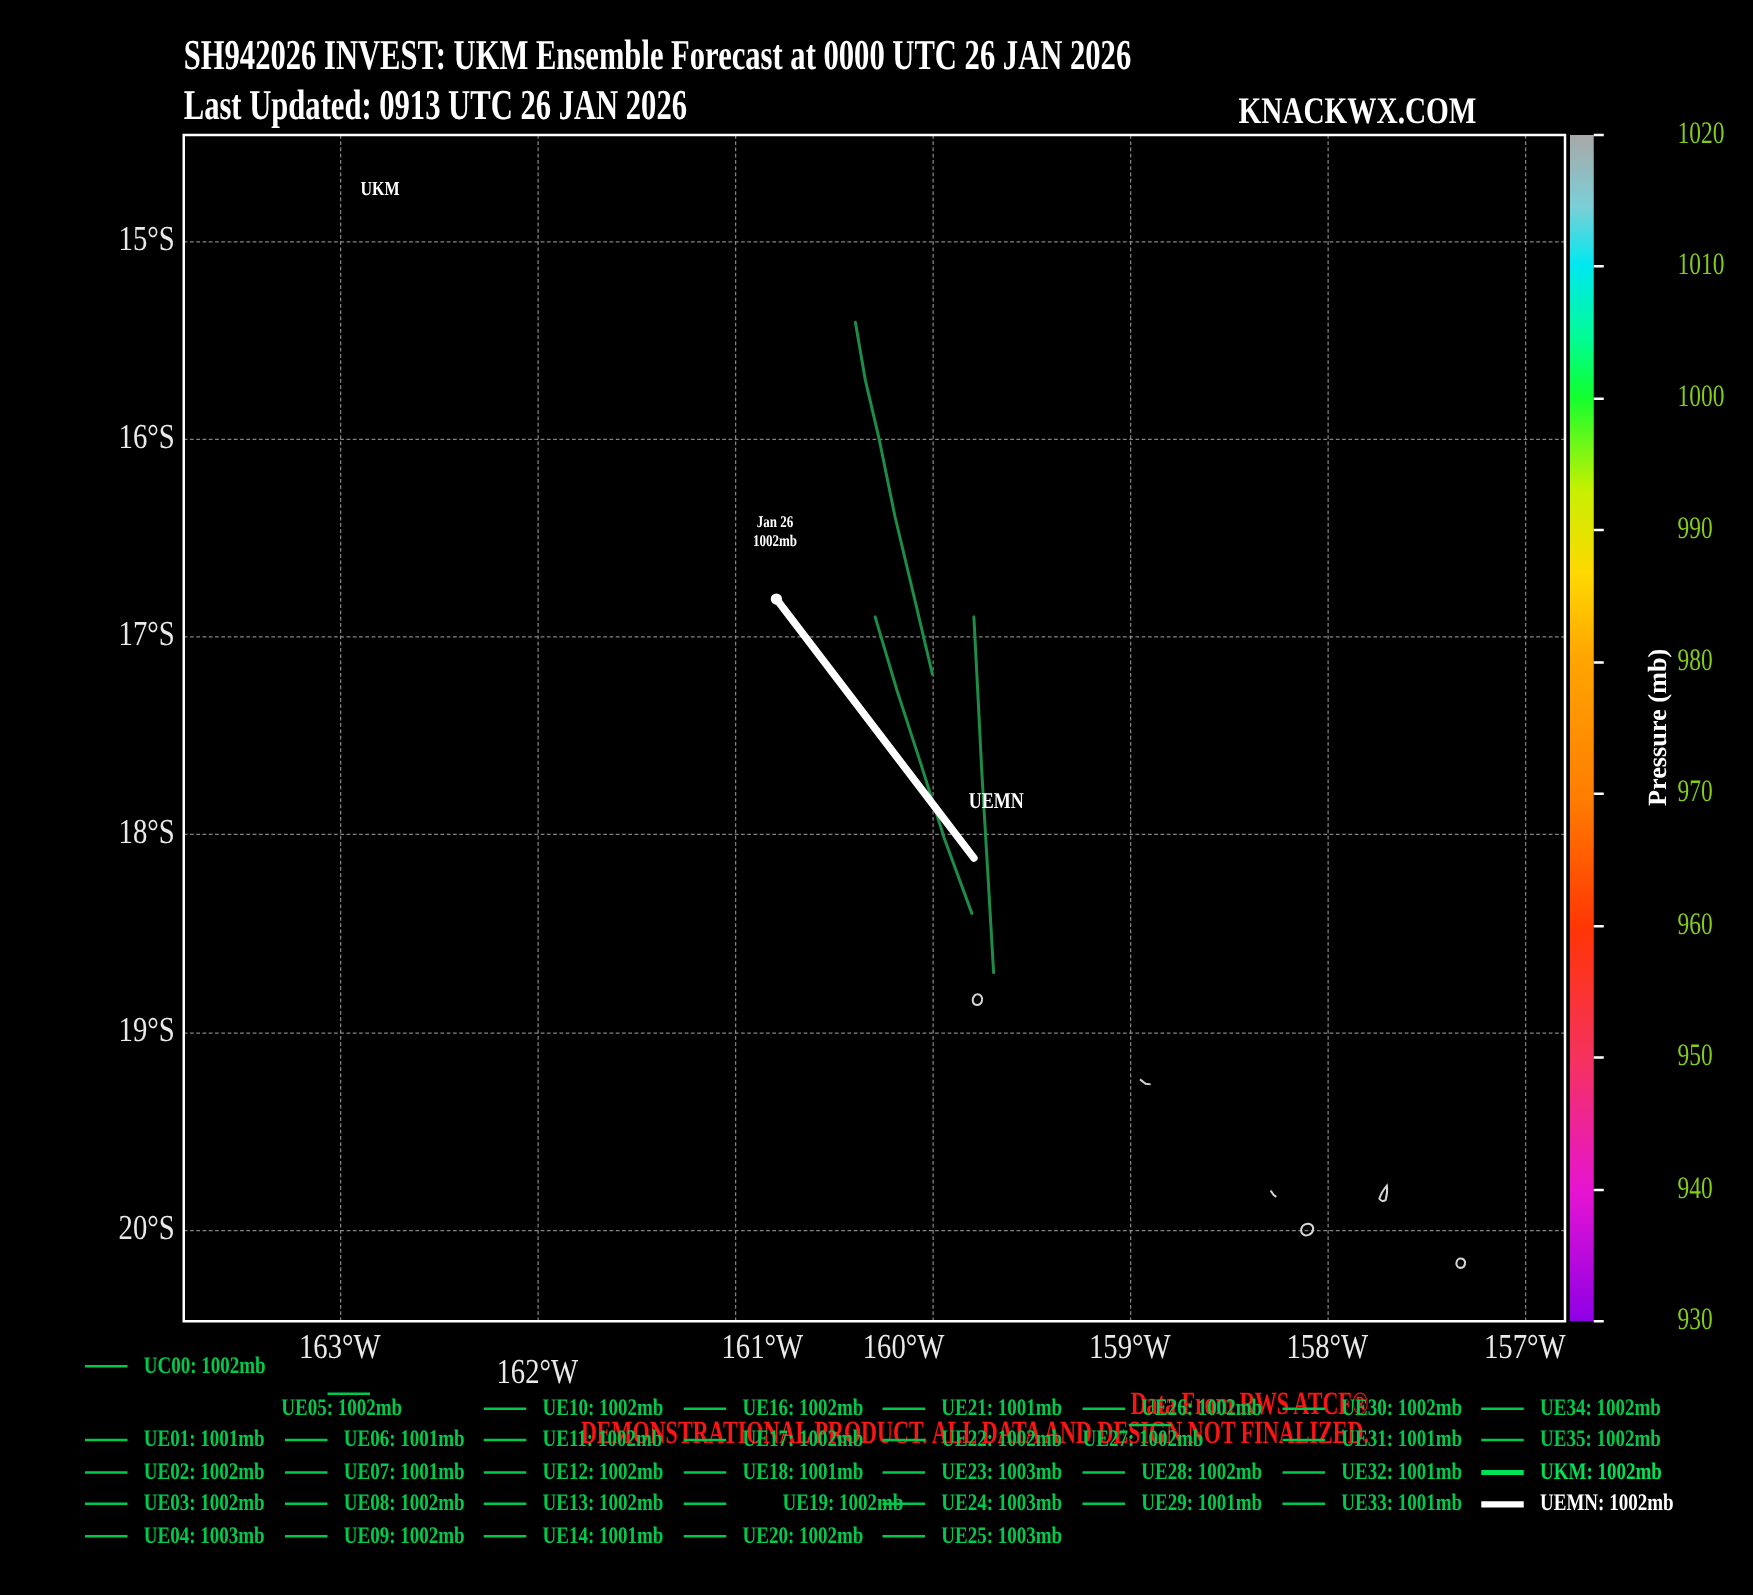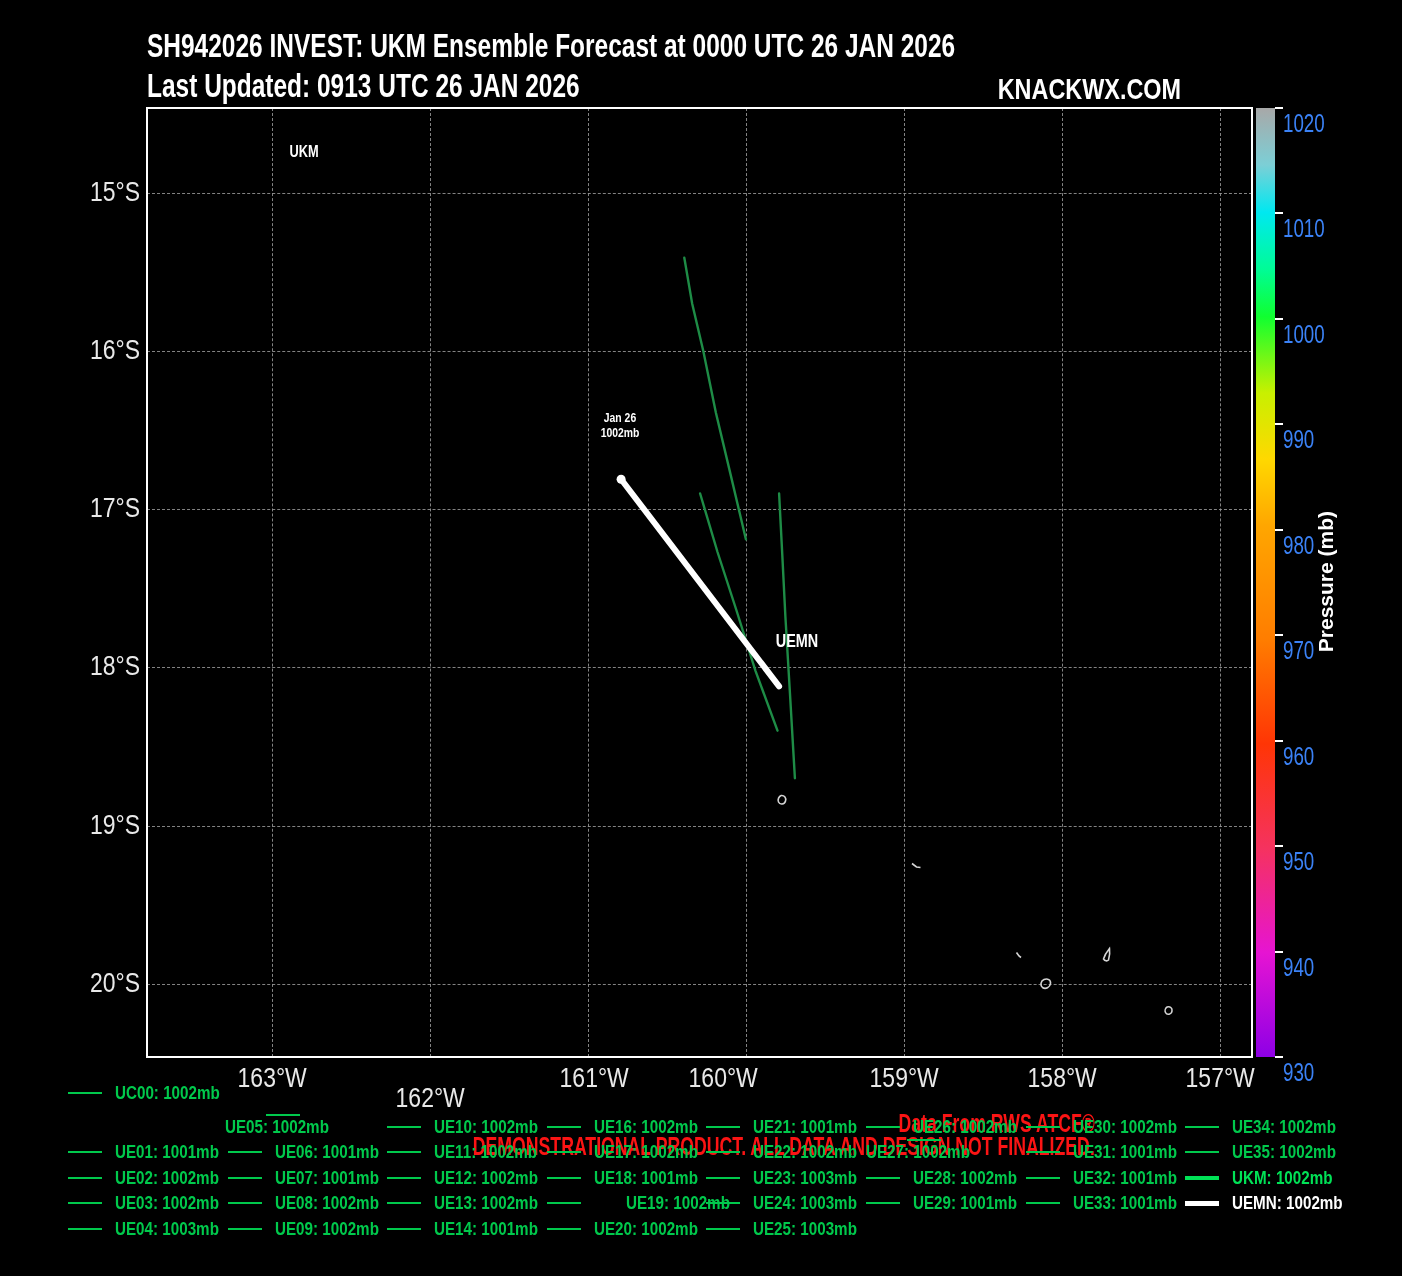--- a/index.html
+++ b/index.html
@@ -16,39 +16,39 @@
   #brand{right:151px;top:72px;font-size:30px;font-weight:bold;text-align:right;}
   #frame{left:146px;top:107px;width:1107px;height:951px;border:2px solid #fff;box-sizing:border-box;}
   #plot{left:147px;top:108px;width:1105px;height:949px;}
   .grid-v{position:absolute;top:0;width:0;height:949px;border-left:1px dashed #9b9b9b;opacity:.85;}
   .grid-h{position:absolute;left:0;height:0;width:1105px;border-top:1px dashed #9b9b9b;opacity:.85;}
   .xtick{position:absolute;top:1062px;width:140px;text-align:center;font-size:28px;color:#e9e9e9;}
   .ytick{position:absolute;left:20px;width:120px;text-align:right;font-size:28px;color:#e9e9e9;}
   .ytick .in{display:inline-block;transform:scaleX(0.82);transform-origin:right center;}
   #cbar{left:1256px;top:108px;width:19px;height:949px;}
   .cbtick{position:absolute;left:1275px;width:8px;height:2px;background:#fff;}
-  .cblab{position:absolute;left:1283px;font-size:25px;color:#3b82f6;margin-top:16px;}
+  .cblab{position:absolute;left:1342px;font-size:25px;color:#84cc16;}
   .cblab .in{display:inline-block;transform:scaleX(0.75);transform-origin:left center;}
   #cbtitle{left:1314px;top:486px;height:192px;display:flex;align-items:center;}
   #cbtitle .in{writing-mode:vertical-rl;transform:rotate(180deg);font-size:21px;font-weight:bold;color:#fff;}
   .map-label{position:absolute;font-weight:bold;text-align:center;white-space:nowrap;
              transform:translate(-50%,-50%) scaleX(0.8);color:#fff;}
   .wm{position:absolute;right:157px;text-align:right;font-weight:bold;font-size:26px;white-space:nowrap;}
   .wm .in{display:inline-block;transform:scaleX(0.68);transform-origin:right top;}
   #wm1{top:1000px;} #wm2{top:1023px;}
   .lg-entry{position:absolute;height:26px;display:flex;align-items:center;}
   .lg-swatch{display:inline-block;width:34px;margin-right:13px;}
   .lg-label{display:inline-block;font-size:19px;font-weight:bold;white-space:nowrap;
             transform:scaleX(0.8);transform-origin:left center;}
   svg{position:absolute;left:0;top:0;}
 </style>
 </head>
 <body>
 
-<div id="figure" class="abs" style="left:0;top:0;width:1332px;height:1276px;">
+<div id="figure" class="abs" style="left:0;top:0;width:1332px;height:1276px;font-family:Liberation Serif, serif;">
 
   <div id="title" class="abs nowrap"><span class="cx">SH942026 INVEST: UKM Ensemble Forecast at 0000 UTC 26 JAN 2026</span></div>
   <div id="subtitle" class="abs nowrap"><span class="cx">Last Updated: 0913 UTC 26 JAN 2026</span></div>
   <div id="brand" class="abs nowrap"><span class="cxr">KNACKWX.COM</span></div>
 
   <div id="plot" class="abs">
     <div id="gridlines">
         <div class="grid-v" style="left: 125px;"></div>
         <div class="grid-v" style="left: 283px;"></div>
         <div class="grid-v" style="left: 441px;"></div>
@@ -82,21 +82,21 @@
         <div class="map-label" style="left: 649.5px; top: 532.5px; font-size: 18px;"><span>UEMN</span></div>
       </div>
     <div id="wm1" class="wm" style="color: rgb(251, 20, 20);"><span class="in">Data From RWS ATCF®</span></div>
     <div id="wm2" class="wm" style="color: rgb(251, 20, 20);"><span class="in">DEMONSTRATIONAL PRODUCT. ALL DATA AND DESIGN NOT FINALIZED.</span></div>
   </div>
   <div id="frame" class="abs"></div>
 
   <div id="xticks">
       <div class="abs xtick" style="left: 202px;"><span class="cxc">163°W</span></div>
       <div class="abs xtick" style="left: 360px; margin-top: 20px;"><span class="cxc">162°W</span></div>
-      <div class="abs xtick" style="left: 496px; text-align: right;"><span class="cxc">161°W</span></div>
+      <div class="abs xtick" style="left: 540px;"><span class="cxc">161°W</span></div>
       <div class="abs xtick" style="left: 653px;"><span class="cxc">160°W</span></div>
       <div class="abs xtick" style="left: 833.9px;"><span class="cxc">159°W</span></div>
       <div class="abs xtick" style="left: 991.9px;"><span class="cxc">158°W</span></div>
       <div class="abs xtick" style="left: 1149.9px;"><span class="cxc">157°W</span></div>
     </div>
   <div id="yticks">
       <div class="abs ytick" style="top: 175.9px;"><span class="in">15°S</span></div>
       <div class="abs ytick" style="top: 334.1px;"><span class="in">16°S</span></div>
       <div class="abs ytick" style="top: 492.3px;"><span class="in">17°S</span></div>
       <div class="abs ytick" style="top: 650.4px;"><span class="in">18°S</span></div>

